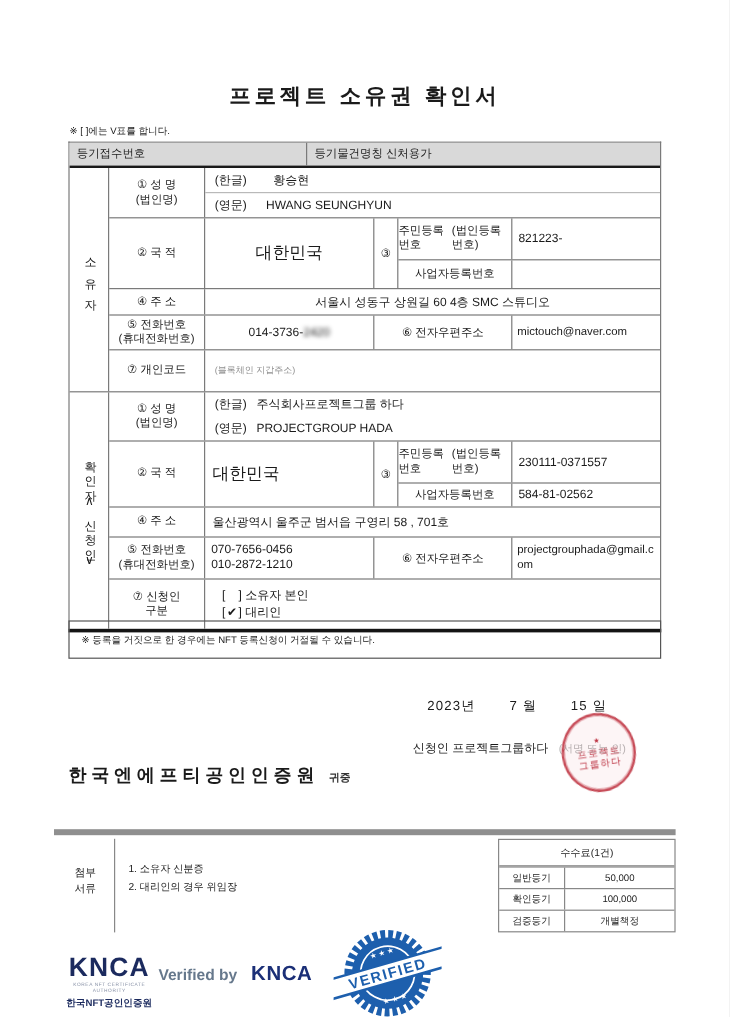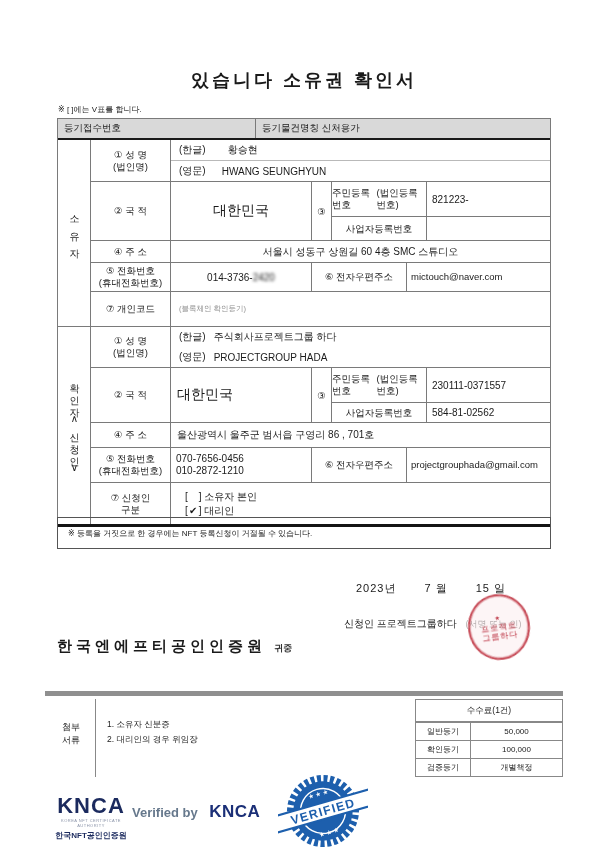--- a/index.html
+++ b/index.html
@@ -67,21 +67,21 @@
   .reglab.single { flex-direction:row; }
 
   .addrval { flex:1; display:flex; align-items:center; font-size:10px; }
   .addrval.center { justify-content:center; }
   .addrval.left { padding-left:6px; }
 
   .cell-phone { width:140px; display:flex; align-items:center; font-size:10px; }
   .cell-phone.center { justify-content:center; }
   .cell-phone.left { flex-direction:column; justify-content:center; align-items:flex-start; padding-left:5px; line-height:12px; }
   .redact { filter:blur(1.6px); }
-  .cell-email-lab { width:96px; border-left:1px solid #7a7a7a; border-right:1px solid #7a7a7a;
+  .cell-email-lab { width:116px; border-left:1px solid #7a7a7a; border-right:1px solid #7a7a7a;
                     display:flex; align-items:center; justify-content:center; }
   .cell-email-val { flex:1; display:flex; align-items:center; padding:2px 4px; font-size:9.5px;
                     word-break:break-all; line-height:12px; }
   .codehint { padding-left:8px; font-size:7.5px; color:#8f8f8f; }
   .optcell { flex:1; display:flex; flex-direction:column; justify-content:center; padding-left:14px;
              font-size:10px; line-height:14px; }
   .opt .mark { display:inline-block; min-width:11px; text-align:center; }
 
   
   .warning { position:absolute; top:517px; left:57px; width:494px; height:32px;
@@ -128,21 +128,21 @@
   .verifiedby { position:absolute; left:132px; top:802px; white-space:nowrap; }
   .vb-prefix { font-size:13px; color:#66788c; font-weight:700; }
   .vb-brand { font-size:17px; color:#1b2f77; font-weight:800; margin-left:7px; letter-spacing:.5px; }
   .badge { position:absolute; left:278px; top:766px; width:90px; height:90px; }
 </style>
 </head>
 <body>
 
 <div class="page">
 
-  <div class="title">있습니다 소유권 확인서</div>
+  <div class="title">프로젝트 소유권 확인서</div>
   <div class="chknote">※ [ ]에는 V표를 합니다.</div>
 
   <div class="tbl">
     <div class="thead">
       <div class="th1">등기접수번호</div>
       <div class="th2">등기물건명칭 신처용가</div>
     </div>
 
     <div class="section owner">
       <div class="side">
@@ -199,21 +199,21 @@
             <span>014-3736-</span>
               <span class="redact">2420</span>
           </div>
           <div class="cell-email-lab">⑥ 전자우편주소</div>
           <div class="cell-email-val">mictouch@naver.com</div>
         </div>
 
         <div class="row r-code">
           <div class="lab">⑦ 개인코드</div>
           <div class="val">
-            <span class="codehint">(블록체인 확인등기)</span>
+            <span class="codehint">(블록체인 지갑주소)</span>
           </div>
         </div>
       </div>
     </div>
 
     <div class="section verifier">
       <div class="side">
         <span class="vtext vt-verifier">확인자∧신청인∨</span>
       </div>
       <div class="rows">
@@ -248,21 +248,21 @@
             </div>
             <div class="regrow bot">
               <div class="reglab single">사업자등록번호</div>
               <div class="regval">584-81-02562</div>
             </div>
           </div>
         </div>
 
         <div class="row v-addr">
           <div class="lab">④ 주 소</div>
-          <div class="addrval left">울산광역시 울주군 범서읍 구영리 86 , 701호</div>
+          <div class="addrval left">울산광역시 울주군 범서읍 구영리 58 , 701호</div>
         </div>
 
         <div class="row v-phone">
           <div class="lab">
             <span>⑤ 전화번호</span>
             <span>(휴대전화번호)</span>
           </div>
           <div class="cell-phone left">
             <span>070-7656-0456</span>
             <span>010-2872-1210</span>

